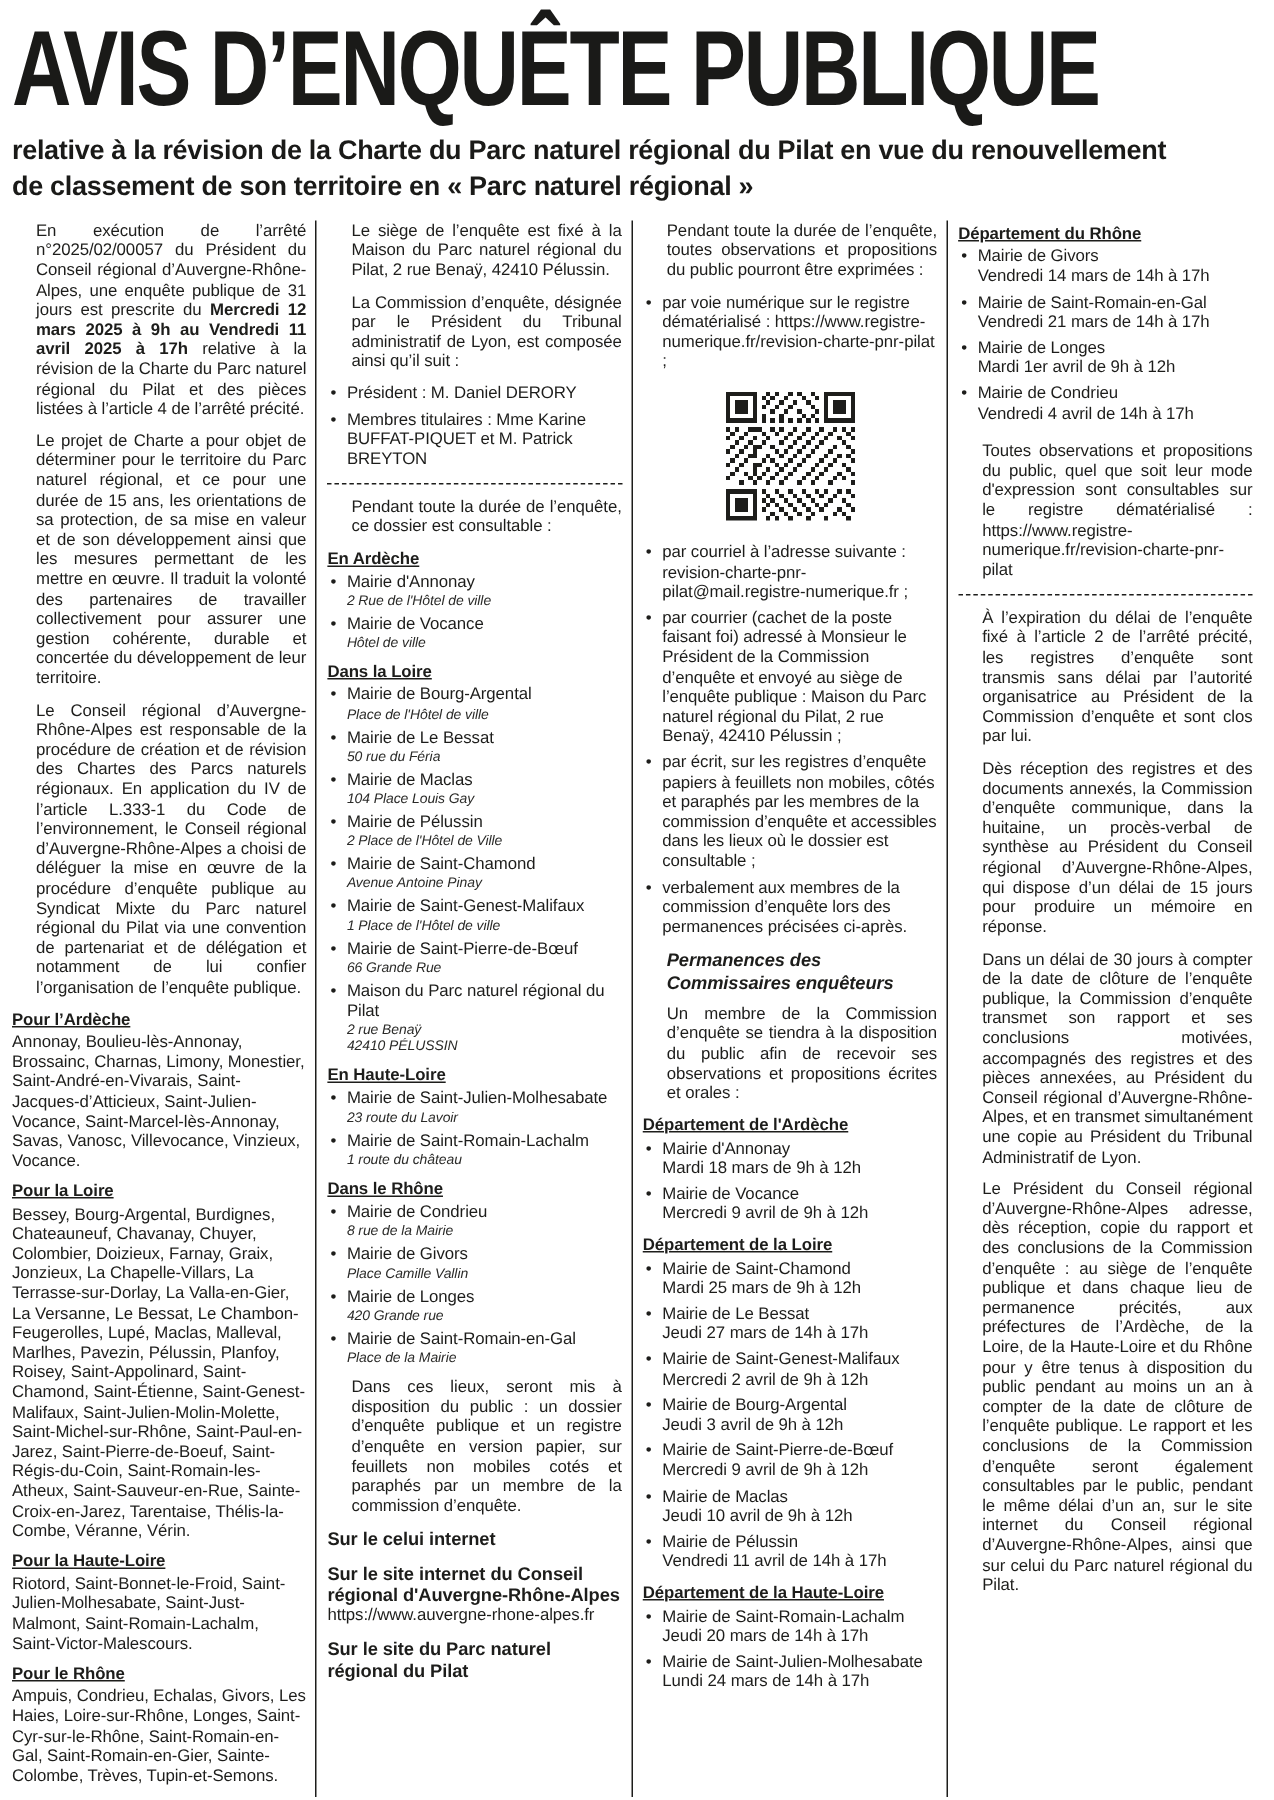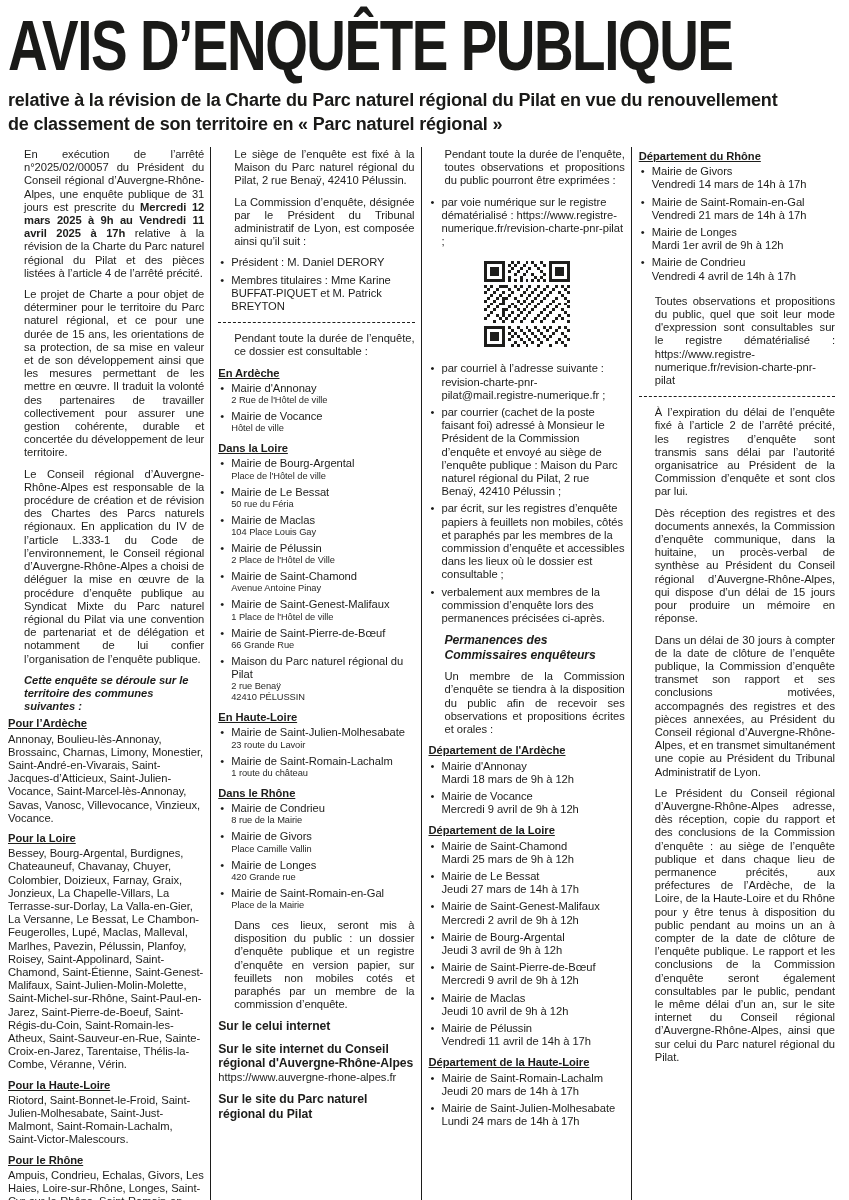--- a/index.html
+++ b/index.html
@@ -35,21 +35,21 @@
   .b{font-weight:bold;}
   .bi{font-weight:bold;font-style:italic;}
   .lbl{font-weight:bold;text-decoration:underline;margin:2px 0 2px 0;}
   .h-bold{font-weight:bold;font-size:12.2px;line-height:14.5px;margin:0 0 5px 0;}
   .h-boldital{font-weight:bold;font-style:italic;font-size:12.2px;line-height:14.5px;margin:2px 0 4px 0;}
   .sep{border:none;border-top:1.5px dashed #1d1d1b;margin:9px 0 9px 0;}
   
   ul.bul{list-style:none;margin:0 0 8px 0;padding:0;}
   ul.bul li{position:relative;padding-left:13px;margin:0 0 4px 0;}
   ul.bul li::before{content:"\2022";position:absolute;left:2px;top:0;}
-  .place-addr{display:block;font-size:9.3px;line-height:11px;white-space:pre-line;color:#2a2a28;}
+  .place-addr{display:block;font-size:9.3px;line-height:11px;white-space:pre-line;color:#2a2a28;font-style:italic;}
   .perm-time{display:block;}
   
   .site{margin:0 0 8px 0;}
   .site-label{font-weight:bold;font-size:12.2px;line-height:14.5px;}
   .site-url{overflow-wrap:anywhere;}
   .qr-wrap{display:flex;justify-content:center;margin:13px 0 15px 0;}
   .qr-wrap svg{width:86px;height:86px;}
   .group{margin-bottom:7px;}
 </style>
 </head>
@@ -64,21 +64,20 @@
       <div>de classement de son territoire en « Parc naturel régional »</div>
     </div>
   </div>
 
   <div class="cols">
 
     <div class="col">
       <p class="just"><span>En exécution de l’arrêté n°2025/02/00057 du Président du Conseil régional d’Auvergne-Rhône-Alpes, une enquête publique de 31 jours est prescrite du </span><span class="b">Mercredi 12 mars 2025 à 9h au Vendredi 11 avril 2025 à 17h</span><span> relative à la révision de la Charte du Parc naturel régional du Pilat et des pièces listées à l’article 4 de l’arrêté précité.</span></p>
       <p class="just">Le projet de Charte a pour objet de déterminer pour le territoire du Parc naturel régional, et ce pour une durée de 15 ans, les orientations de sa protection, de sa mise en valeur et de son développement ainsi que les mesures permettant de les mettre en œuvre. Il traduit la volonté des partenaires de travailler collectivement pour assurer une gestion cohérente, durable et concertée du développement de leur territoire.</p>
       <p class="just">Le Conseil régional d’Auvergne-Rhône-Alpes est responsable de la procédure de création et de révision des Chartes des Parcs naturels régionaux. En application du IV de l’article L.333-1 du Code de l’environnement, le Conseil régional d’Auvergne-Rhône-Alpes a choisi de déléguer la mise en œuvre de la procédure d’enquête publique au Syndicat Mixte du Parc naturel régional du Pilat via une convention de partenariat et de délégation et notamment de lui confier l’organisation de l’enquête publique.</p>
-      <p class="bi" style="margin-bottom:4px;">Cette enquête se déroule sur le territoire des communes suivantes :</p>
       <div>
 
           <div class="group">
             <div class="lbl">Pour l’Ardèche</div>
             <div>Annonay, Boulieu-lès-Annonay, Brossainc, Charnas, Limony, Monestier, Saint-André-en-Vivarais, Saint-Jacques-d’Atticieux, Saint-Julien-Vocance, Saint-Marcel-lès-Annonay, Savas, Vanosc, Villevocance, Vinzieux, Vocance.</div>
           </div>
 
           <div class="group">
             <div class="lbl">Pour la Loire</div>
             <div>Bessey, Bourg-Argental, Burdignes, Chateauneuf, Chavanay, Chuyer, Colombier, Doizieux, Farnay, Graix, Jonzieux, La Chapelle-Villars, La Terrasse-sur-Dorlay, La Valla-en-Gier, La Versanne, Le Bessat, Le Chambon-Feugerolles, Lupé, Maclas, Malleval, Marlhes, Pavezin, Pélussin, Planfoy, Roisey, Saint-Appolinard, Saint-Chamond, Saint-Étienne, Saint-Genest-Malifaux, Saint-Julien-Molin-Molette, Saint-Michel-sur-Rhône, Saint-Paul-en-Jarez, Saint-Pierre-de-Boeuf, Saint-Régis-du-Coin, Saint-Romain-les-Atheux, Saint-Sauveur-en-Rue, Sainte-Croix-en-Jarez, Tarentaise, Thélis-la-Combe, Véranne, Vérin.</div>

